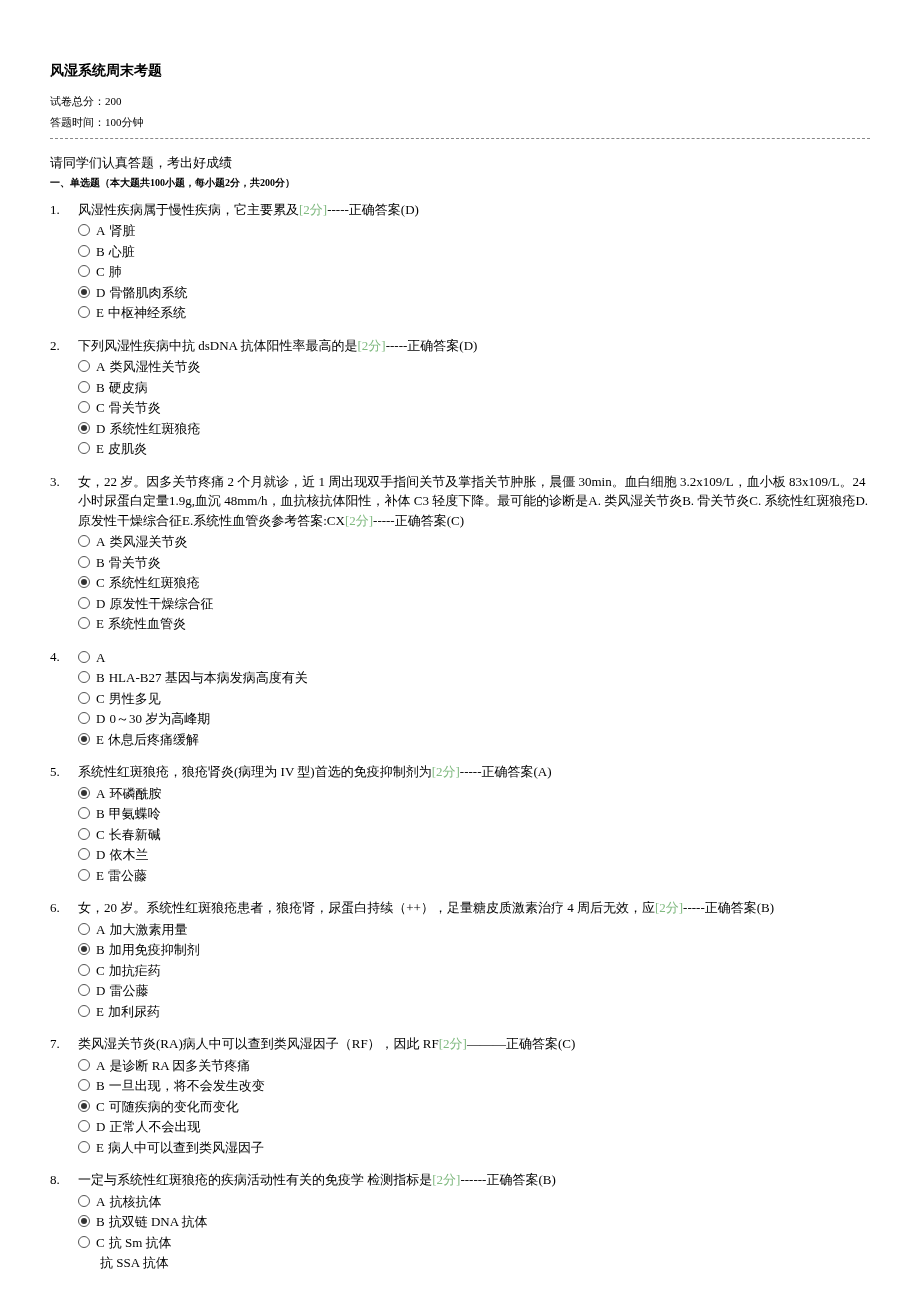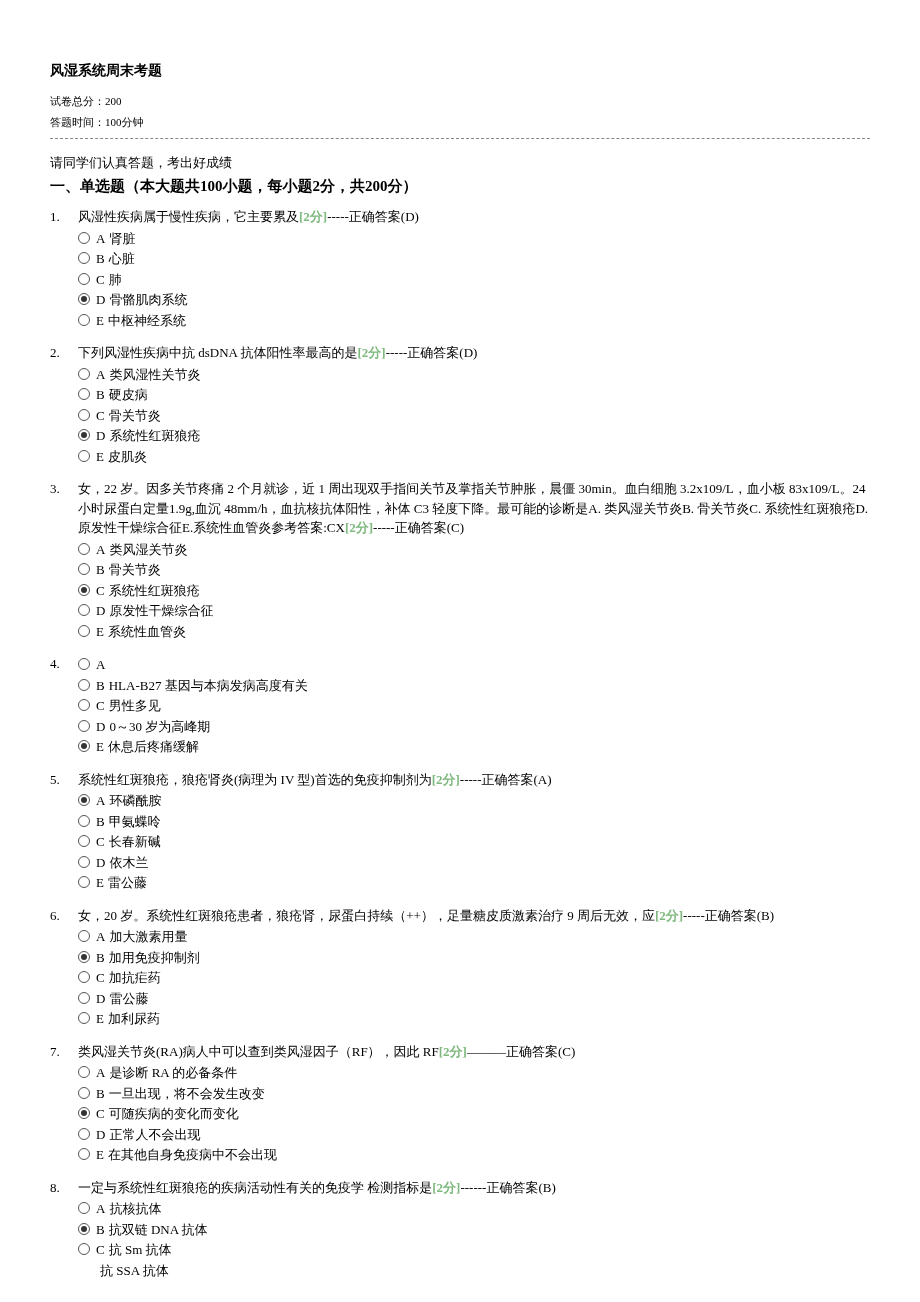--- a/index.html
+++ b/index.html
@@ -23,21 +23,21 @@
   .divider {
     border: none;
     border-top: 1px dashed #888;
     margin: 8px 0 14px 0;
   }
   .instructions {
     font-size: 13px;
     margin-bottom: 2px;
   }
   .section-title {
-    font-size: 15px;
+    font-size: 10px;
     font-weight: bold;
     margin-bottom: 10px;
   }
   .q-list {
     list-style: none;
     padding: 0;
     margin: 0;
   }
   .q-item {
     display: flex;
@@ -48,21 +48,20 @@
     flex-shrink: 0;
   }
   .q-body {
     flex: 1;
   }
   .stem {
     margin-bottom: 2px;
   }
   .score {
     color: #7fb97f;
-    font-weight: bold;
   }
   .answer {
     color: #000;
   }
   .opts {
     list-style: none;
     padding: 0;
     margin: 0;
   }
   .opt {
@@ -271,21 +270,21 @@
             <span class="radio"></span>
             <span style="margin-right: 4px;">E</span>
             <span>雷公藤</span>
           </li>
         </ul>
       </div>
     </li>
     <li class="q-item">
       <div class="q-num">6.</div>
       <div class="q-body">
-        <div class="stem"><span> 女，20 岁。系统性红斑狼疮患者，狼疮肾，尿蛋白持续（++），足量糖皮质激素治疗 9 周后无效，应</span><span class="score">[2分]</span><span class="answer">-----正确答案(B)</span></div>
+        <div class="stem"><span> 女，20 岁。系统性红斑狼疮患者，狼疮肾，尿蛋白持续（++），足量糖皮质激素治疗 4 周后无效，应</span><span class="score">[2分]</span><span class="answer">-----正确答案(B)</span></div>
         <ul class="opts">
           <li class="opt">
             <span class="radio"></span>
             <span style="margin-right: 4px;">A</span>
             <span>加大激素用量</span>
           </li>
           <li class="opt">
             <span class="radio sel"></span>
             <span style="margin-right: 4px;">B</span>
             <span>加用免疫抑制剂</span>
@@ -309,41 +308,41 @@
       </div>
     </li>
     <li class="q-item">
       <div class="q-num">7.</div>
       <div class="q-body">
         <div class="stem"><span> 类风湿关节炎(RA)病人中可以查到类风湿因子（RF），因此 RF</span><span class="score">[2分]</span><span class="answer">———正确答案(C)</span></div>
         <ul class="opts">
           <li class="opt">
             <span class="radio"></span>
             <span style="margin-right: 4px;">A</span>
-            <span>是诊断 RA 的必备条件</span>
+            <span>是诊断 RA 因多关节疼痛</span>
           </li>
           <li class="opt">
             <span class="radio"></span>
             <span style="margin-right: 4px;">B</span>
             <span>一旦出现，将不会发生改变</span>
           </li>
           <li class="opt">
             <span class="radio sel"></span>
             <span style="margin-right: 4px;">C</span>
             <span>可随疾病的变化而变化</span>
           </li>
           <li class="opt">
             <span class="radio"></span>
             <span style="margin-right: 4px;">D</span>
             <span>正常人不会出现</span>
           </li>
           <li class="opt">
             <span class="radio"></span>
             <span style="margin-right: 4px;">E</span>
-            <span>在其他自身免疫病中不会出现</span>
+            <span>病人中可以查到类风湿因子</span>
           </li>
         </ul>
       </div>
     </li>
     <li class="q-item">
       <div class="q-num">8.</div>
       <div class="q-body">
         <div class="stem"><span>一定与系统性红斑狼疮的疾病活动性有关的免疫学 检测指标是</span><span class="score">[2分]</span><span class="answer">------正确答案(B)</span></div>
         <ul class="opts">
           <li class="opt">

